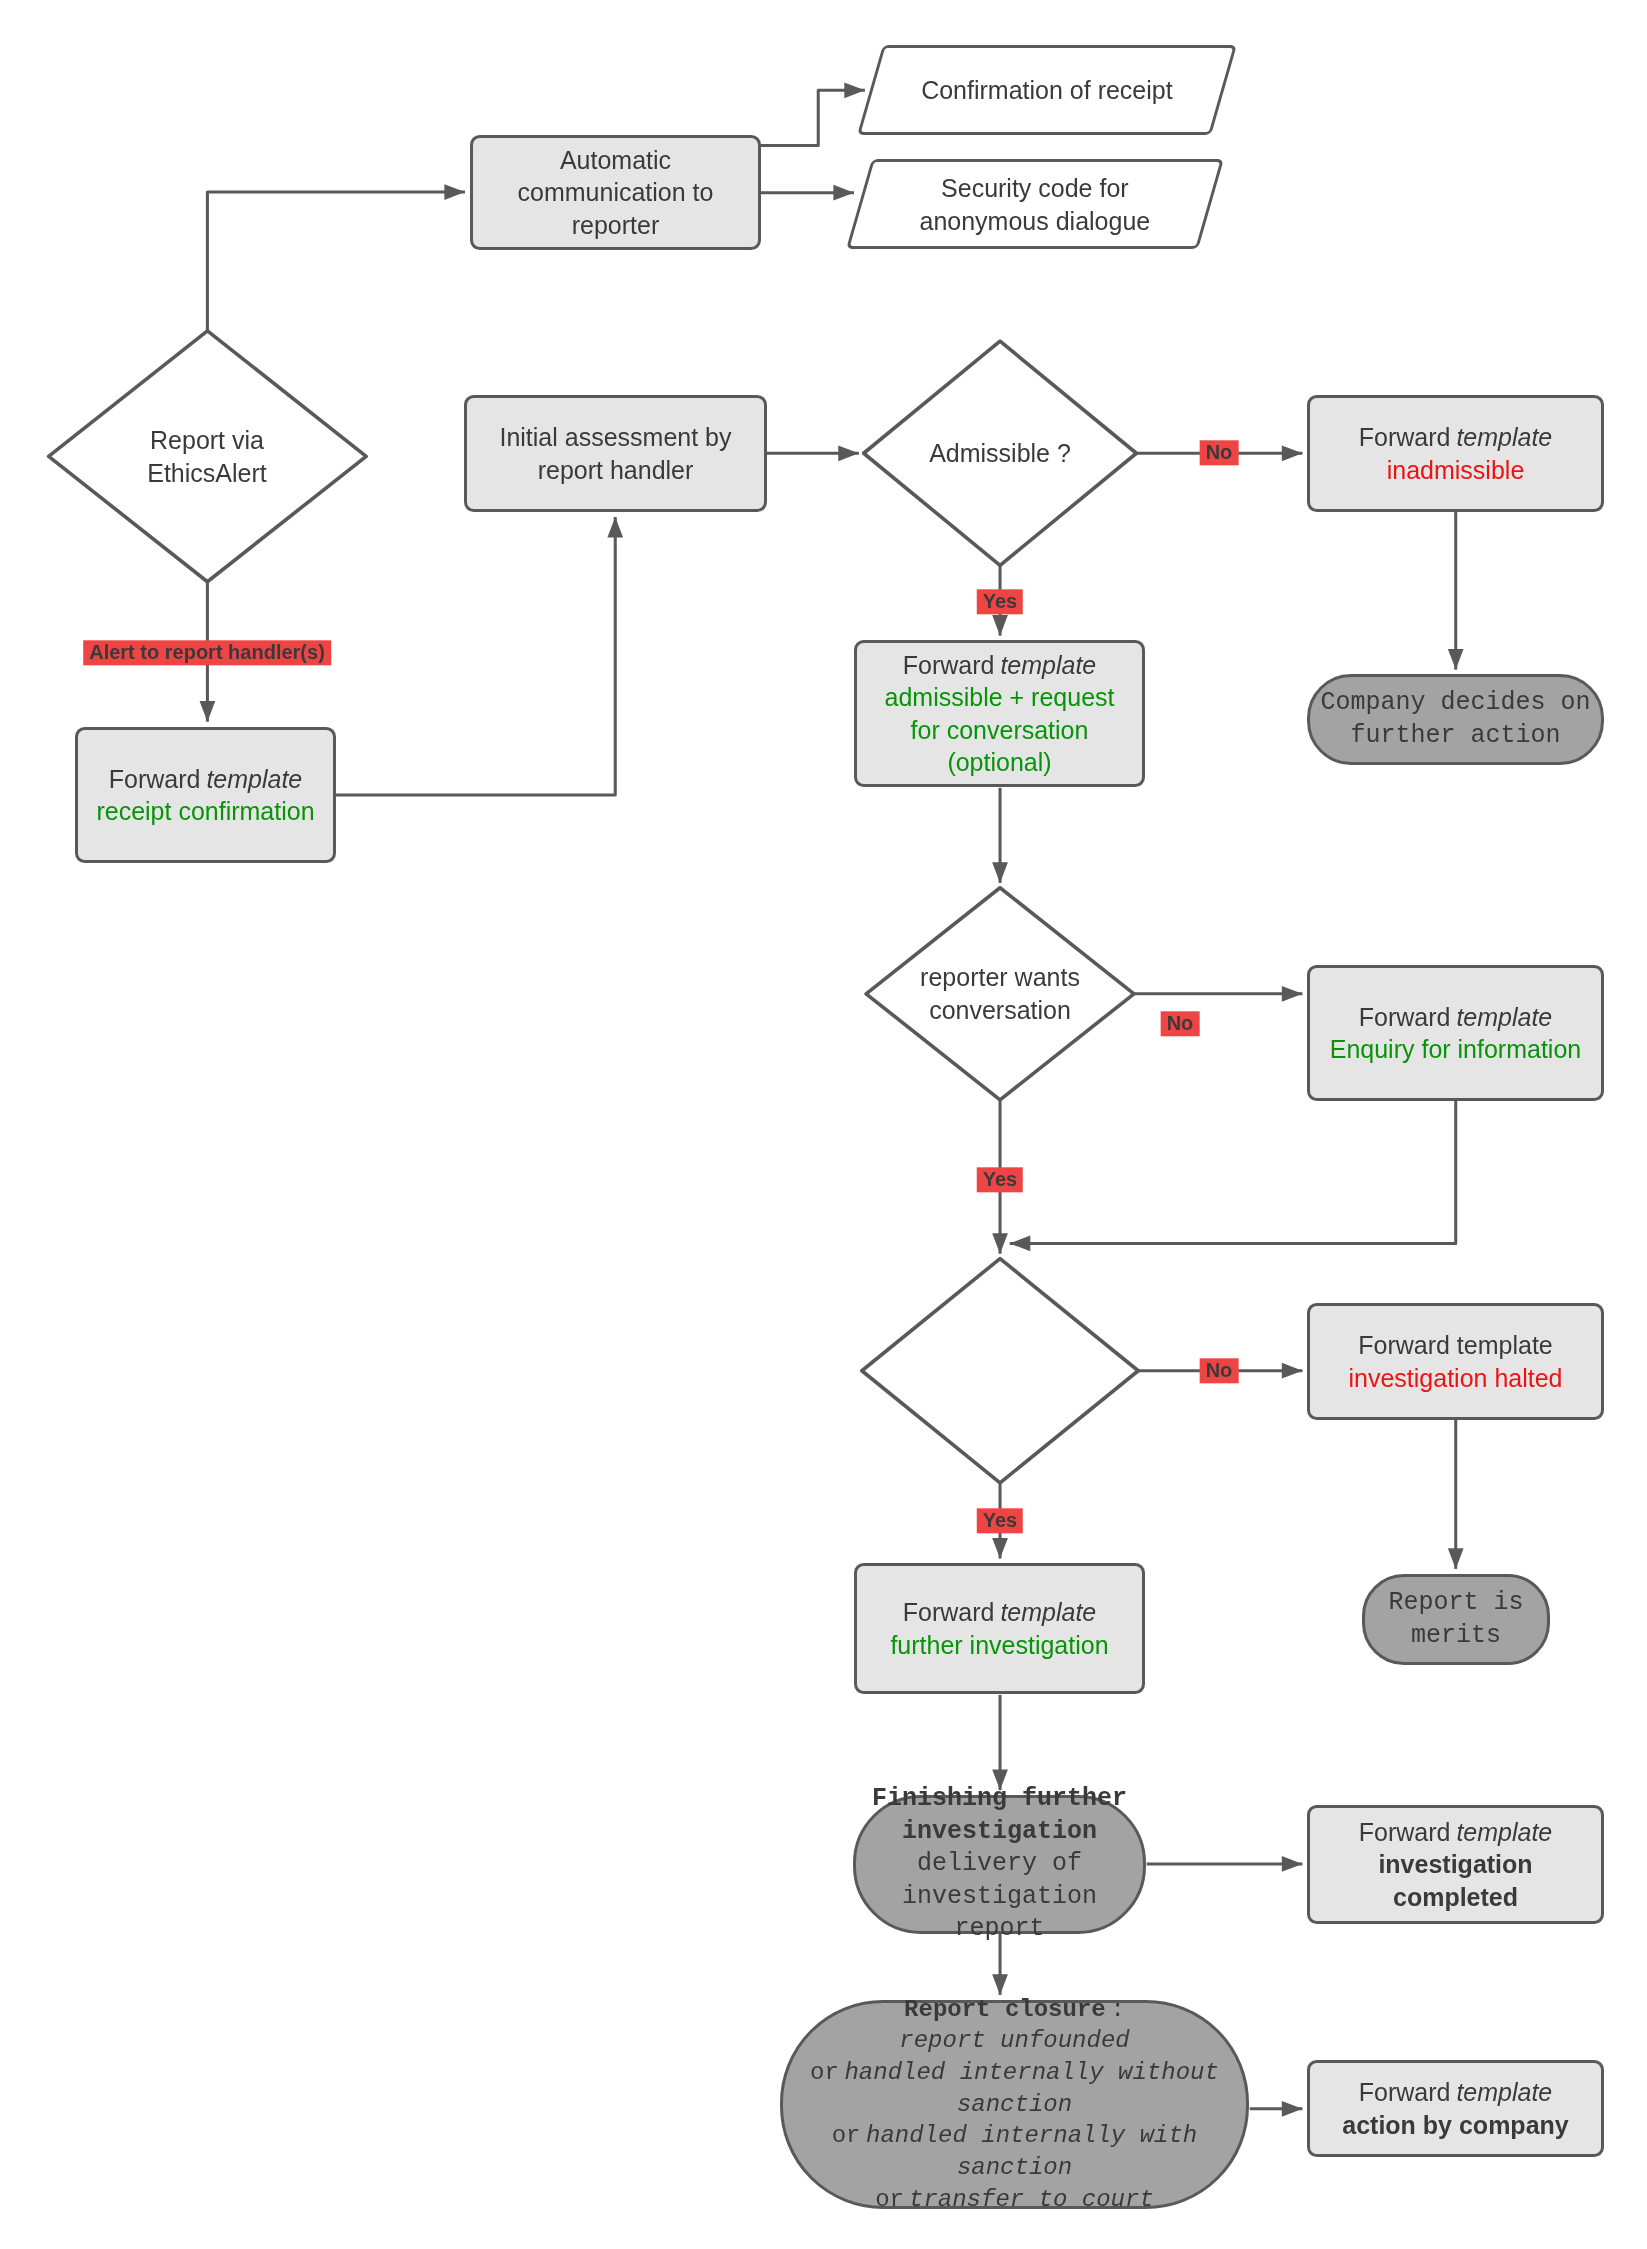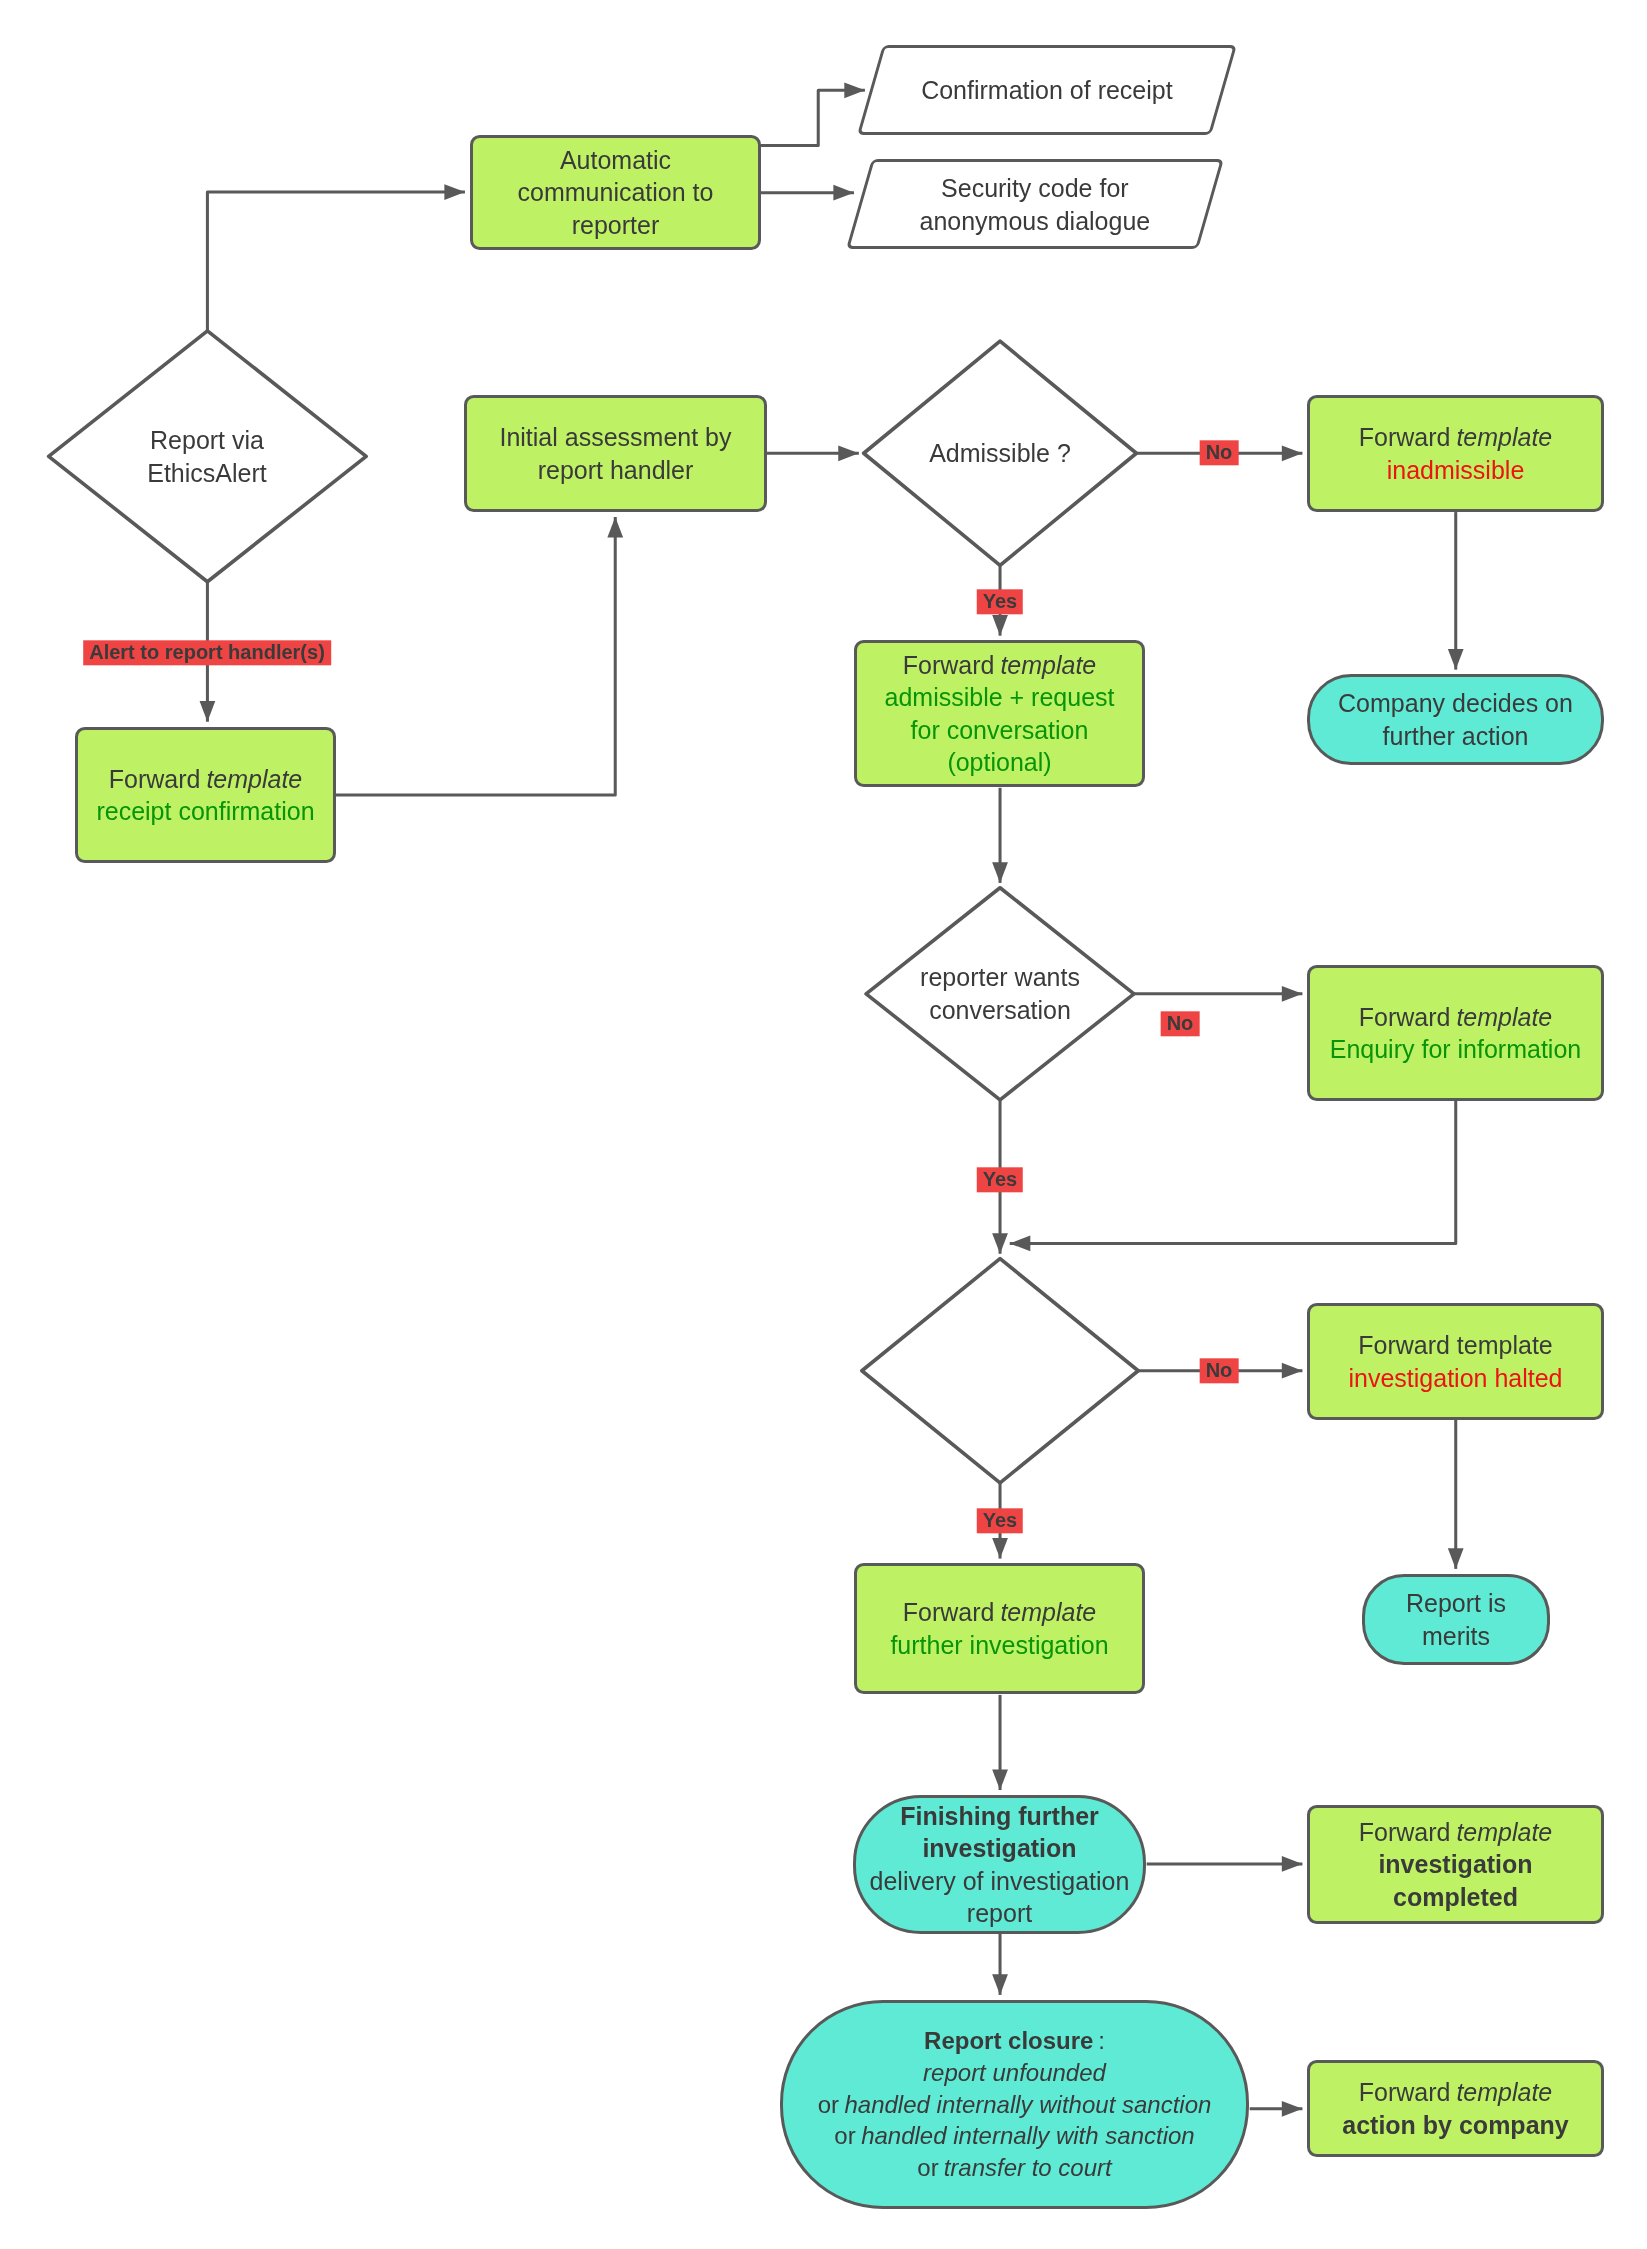--- a/index.html
+++ b/index.html
@@ -15,24 +15,24 @@
   .wire{stroke:#595959;stroke-width:5;fill:none;stroke-linejoin:round;}
 
   .node{
     position:absolute;
     box-sizing:border-box;
     display:flex;flex-direction:column;justify-content:center;align-items:center;
     text-align:center;
     font-size:25px;line-height:1.3;color:#3a3a3a;
   }
   .rect{
-    background:#bef264;border:3.6px solid #595959;border-radius:9.7px;
+    background:#e5e5e5;border:3.6px solid #595959;border-radius:9.7px;
   }
   .stadium{
-    background:#5eead4;border:3.6px solid #595959;
+    background:#a3a3a3;border:3.6px solid #595959;font-family:Liberation Mono, monospace;
   }
   .para{
     background:#ffffff;border:3.6px solid #595959;border-radius:6px;
     transform:skewX(-16deg);
   }
   .para .inner{transform:skewX(16deg);width:100%;text-align:center;}
   .dlabel{background:transparent;border:none;}
   .ln{width:100%;}
   .it{font-style:italic;}
   .b{font-weight:bold;}

